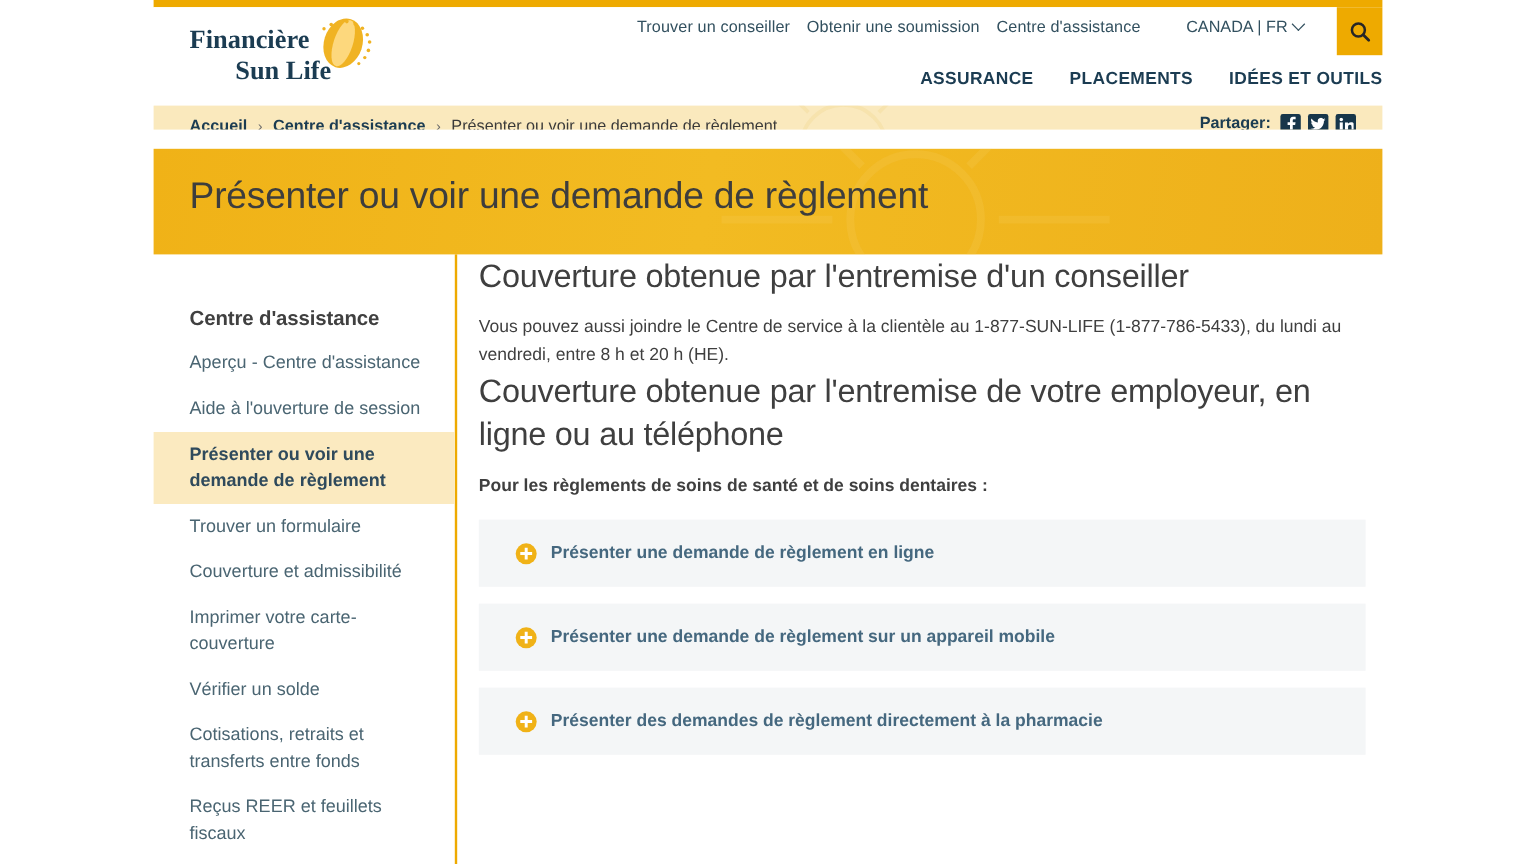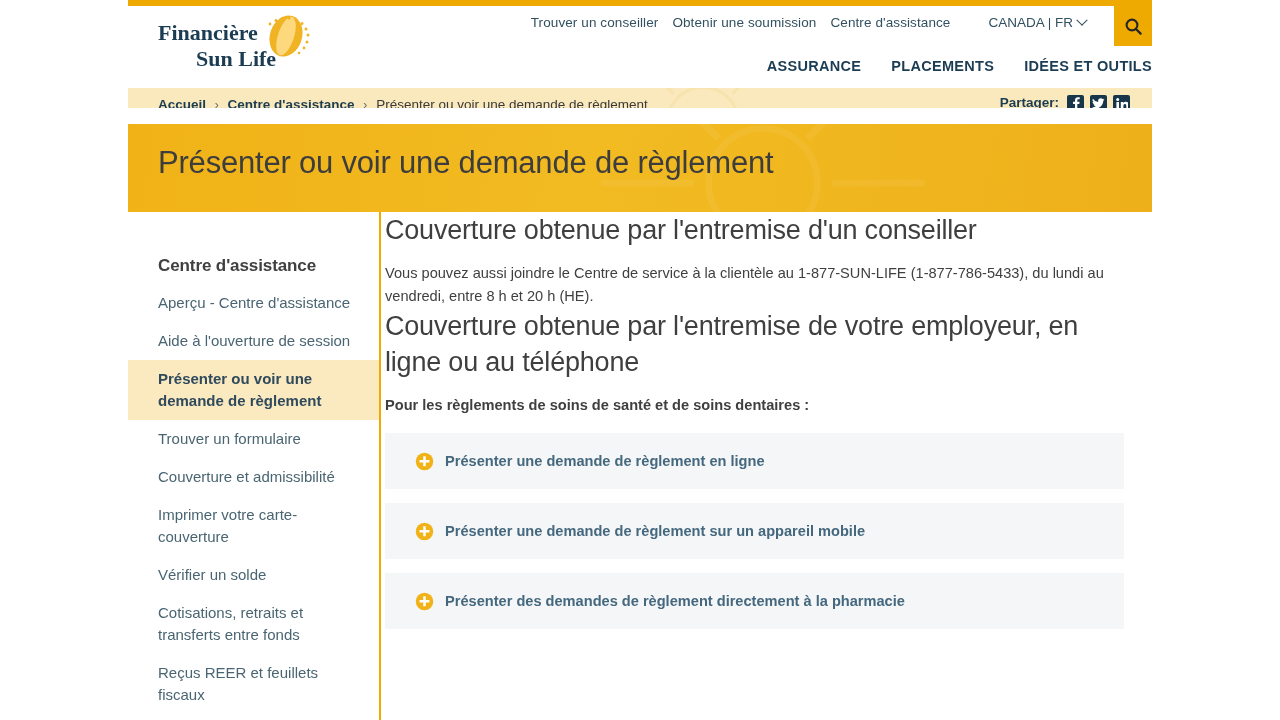--- a/index.html
+++ b/index.html
@@ -263,21 +263,21 @@
   }
   .side-list li.active a {
     background: #fbeac0;
     font-weight: bold;
     color: #2f4a5c;
   }
 
   
   .main-col {
     position: absolute;
-    left: 257px;
+    left: 271px;
     top: 0;
     width: 753px;
     height: 380px;
   }
   .main-col h2 {
     margin: 0;
     padding: 0;
     font-size: 27px;
     font-weight: normal;
     color: #3f3f3f;

